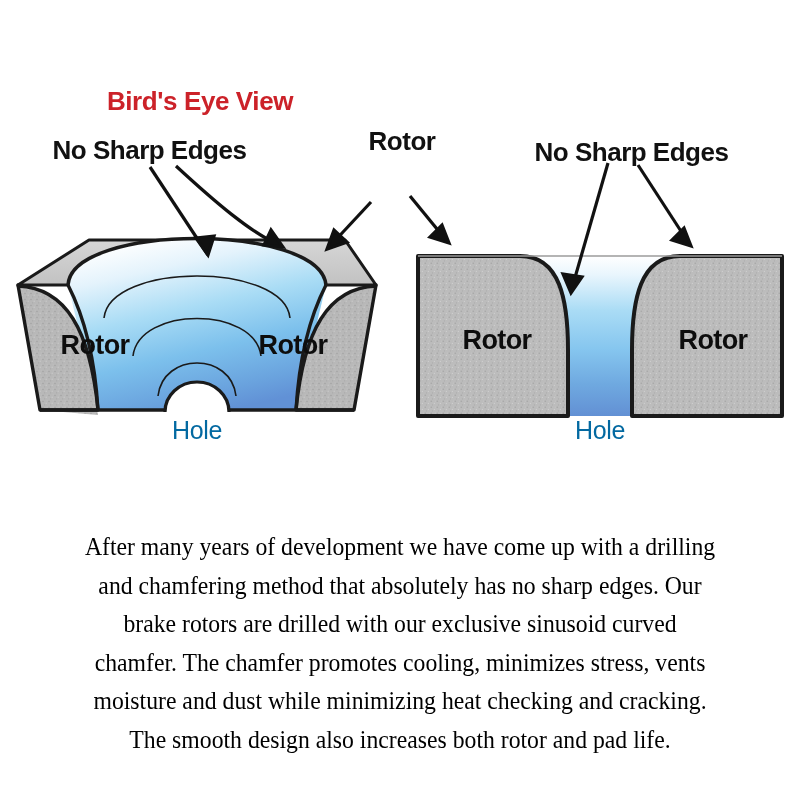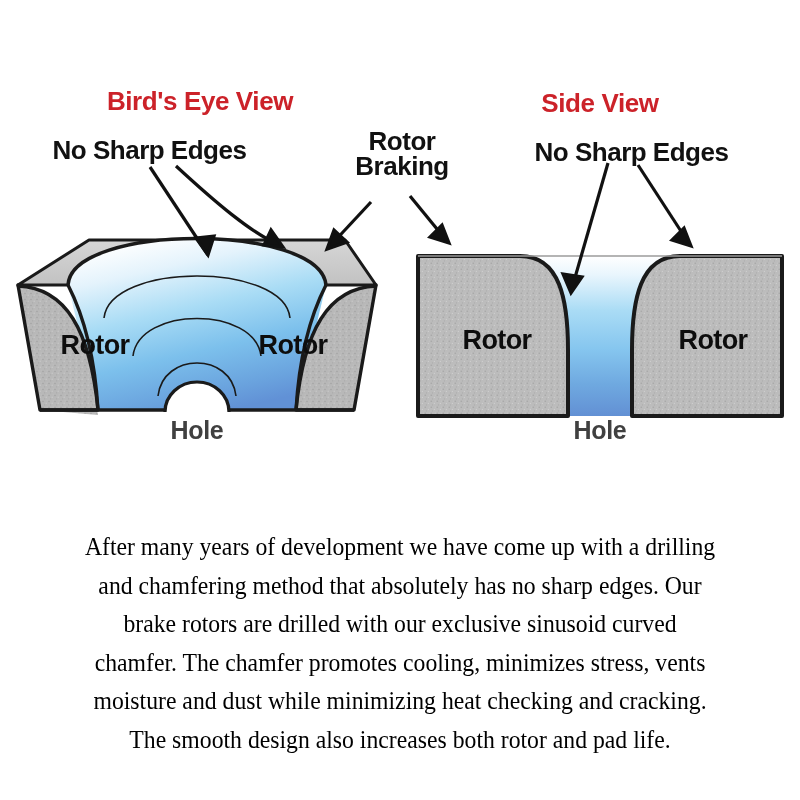--- a/index.html
+++ b/index.html
@@ -32,22 +32,22 @@
   }
   .title-black {
     color: #111111;
     font-weight: bold;
     font-size: 26px;
     letter-spacing: -0.5px;
     font-stretch: condensed;
     text-align: center;
   }
   .hole-red {
-    color: #404040;
-    font-weight: bold;
+    color: #0369a1;
+    font-weight: normal;
     font-size: 25px;
     letter-spacing: -0.3px;
     font-stretch: condensed;
     text-align: center;
   }
   .rotor-word {
     position: absolute;
     color: #0d0d0d;
     font-weight: bold;
     font-size: 27px;
@@ -81,21 +81,20 @@
 </head>
 <body>
 
 <div id="page">
 
   <div class="lbl title-red" style="left:0px; top:88px; width:400px;">Bird's Eye View</div>
 
   <div class="lbl title-black" style="left:12px; top:137px; width:275px;">No Sharp Edges</div>
 
   <div class="lbl title-black" style="left:339px; top:128px; width:126px;">Rotor</div>
-  <div class="lbl title-black" style="left:339px; top:153px; width:126px;">Braking</div>
 
   <svg class="diagram-svg" style="left:0px; top:160px;" width="400" height="270" viewBox="0 0 400 270">
     <defs>
 
       <pattern id="speckle" patternUnits="userSpaceOnUse" width="6" height="6">
         <rect width="6" height="6" fill="#b8b8b8"></rect>
         <circle cx="1" cy="1.5" r="0.8" fill="#a3a3a3"></circle>
         <circle cx="4.2" cy="3.2" r="0.7" fill="#c9c9c9"></circle>
         <circle cx="2.6" cy="4.8" r="0.6" fill="#a8a8a8"></circle>
         <circle cx="5.1" cy="0.8" r="0.55" fill="#c4c4c4"></circle>
@@ -164,21 +163,20 @@
       <line x1="371" y1="42" x2="330" y2="86"></line>
       <polygon points="327,89 334,70 347,82"></polygon>
     </g>
   </svg>
 
   <div class="rotor-word" style="left:30px; top:330px; width:130px;">Rotor</div>
   <div class="rotor-word" style="left:228px; top:330px; width:130px;">Rotor</div>
 
   <div class="lbl hole-red" style="left:137px; top:418px; width:120px;">Hole</div>
 
-  <div class="lbl title-red" style="left:430px; top:90px; width:340px;">Side View</div>
 
   <div class="lbl title-black" style="left:494px; top:139px; width:275px;">No Sharp Edges</div>
 
   <svg class="diagram-svg" style="left:400px; top:160px;" width="400" height="270" viewBox="0 0 400 270">
     <defs>
       <pattern id="speckle2" patternUnits="userSpaceOnUse" width="6" height="6">
         <rect width="6" height="6" fill="#bcbcbc"></rect>
         <circle cx="1.3" cy="1.2" r="0.8" fill="#a6a6a6"></circle>
         <circle cx="4.4" cy="3.4" r="0.7" fill="#cdcdcd"></circle>
         <circle cx="2.4" cy="4.9" r="0.6" fill="#acacac"></circle>

